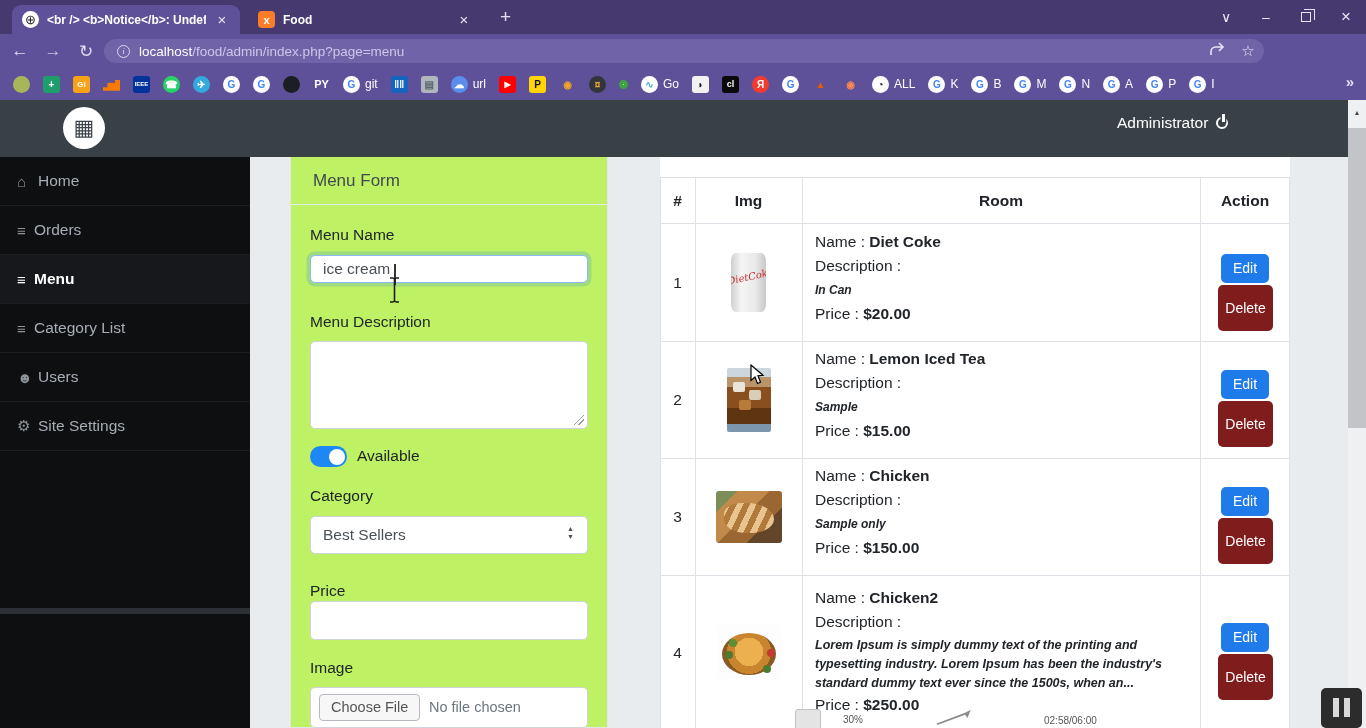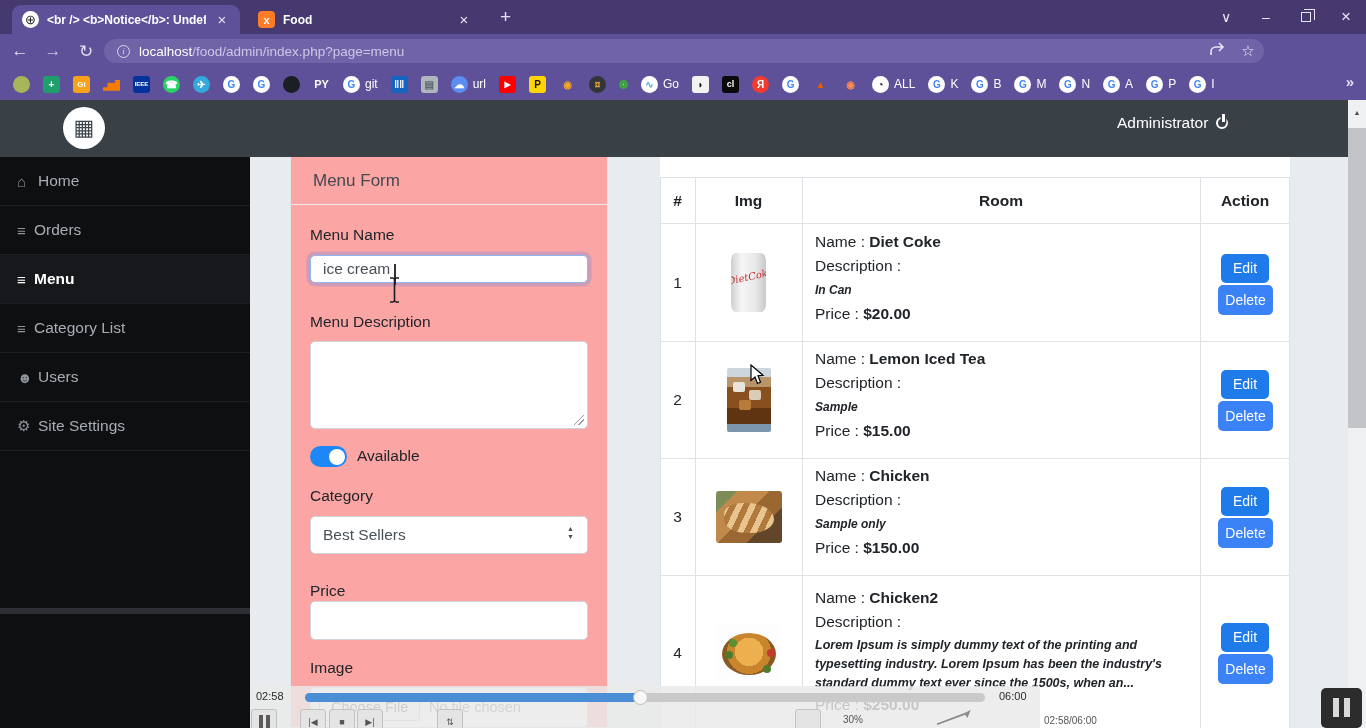--- a/index.html
+++ b/index.html
@@ -52,21 +52,21 @@
   
   .sidebar{position:absolute;top:157px;left:0;width:250px;height:571px;background:#0e0f11}
   .nav-item{position:absolute;left:0;width:250px;height:49px;display:flex;align-items:center;padding-left:17px;color:#a7adb4;font-size:15.5px;border-bottom:1px solid #1d1e20}
   .nav-item .nic{width:21px;font-size:15px;color:#8d949a;text-align:left}
   .nav-item.tight .nic{width:17px}
   .nav-active{color:#fff;font-weight:bold;background:#16181c}
   .nav-active .nic{color:#fff}
   .side-strip{position:absolute;top:451px;left:0;width:250px;height:6px;background:#2c3035}
 
   
-  .card-form{position:absolute;left:290px;top:157px;width:318px;height:571px;background:#fca5a5;border:1px solid #e2e6ea;border-top:none}
+  .card-form{position:absolute;left:290px;top:157px;width:318px;height:571px;background:#bef264;border:1px solid #e2e6ea;border-top:none}
   .card-hd{position:absolute;left:0;top:0;width:100%;height:48px;border-bottom:1px solid #e7eaec;color:#43494f;font-size:17px;line-height:48px;padding-left:22px}
   .flabel{position:absolute;left:310px;font-size:15.5px;color:#212529}
   .finput{position:absolute;left:310px;width:278px;background:#fff;border:1px solid #ced4da;border-radius:5px;font-size:15.5px;color:#495057;padding-left:12px;display:flex;align-items:center}
   .focused{border:1px solid #8cb8f4;box-shadow:0 0 0 3.5px rgba(13,110,253,.18)}
   .ta:after{content:"";position:absolute;right:3px;bottom:3px;width:10px;height:10px;background:linear-gradient(135deg,transparent 0 46%,#99a 46% 54%,transparent 54% 68%,#99a 68% 76%,transparent 76%)}
   .caret{position:absolute;left:394px;top:264px;width:1.5px;height:21px;background:#333}
   .toggle{position:absolute;left:310px;top:446px;width:37px;height:21px;border-radius:11px;background:#1d88f5}
   .toggle .knob{position:absolute;right:2.5px;top:2.5px;width:16px;height:16px;border-radius:50%;background:#fff}
   .sel-arrows{position:absolute;right:13px;top:8px;font-size:7px;color:#495057;line-height:7.5px;text-align:center}
   .filewrap{position:absolute;left:310px;top:687px;width:278px;height:41px;border:1px solid #ced4da;border-radius:5px;background:#fff}
@@ -74,21 +74,21 @@
   .filetxt{position:absolute;left:118px;top:11px;font-size:14.5px;color:#6c757d;white-space:nowrap}
 
   
   .card-table{position:absolute;left:660px;top:157px;width:630px;height:571px;background:#fff}
   .grid-line{position:absolute;background:#dee2e6}
   .th{position:absolute;font-size:15.5px;font-weight:bold;color:#212529;text-align:center}
   .tnum{position:absolute;font-size:15.5px;color:#212529;width:35px;text-align:center}
   .rline{position:absolute;left:815px;font-size:15.5px;color:#212529;white-space:nowrap}
   .rdesc{position:absolute;left:815px;font-size:12px;font-weight:bold;font-style:italic;color:#212529;width:370px;white-space:normal;line-height:19px}
   .btn-edit{position:absolute;left:1221px;width:48px;height:29px;background:#1f7bea;color:#fff;font-size:14px;border:none;border-radius:5px;text-align:center;line-height:29px}
-  .btn-del{position:absolute;left:1218px;width:55px;height:30px;background:#3b82f6;color:#fff;font-size:14px;border:none;border-radius:5px;text-align:center;line-height:30px}
+  .btn-del{position:absolute;left:1218px;width:55px;height:46px;background:#7f1d1d;color:#fff;font-size:14px;border:none;border-radius:5px;text-align:center;line-height:30px}
 
   
   .img-can{position:absolute;left:731px;top:253px;width:35px;height:59px;border-radius:5px/8px;background:linear-gradient(90deg,#cfcfcf,#f6f6f6 30%,#e8e8e8 70%,#c9c9c9);overflow:hidden}
   .img-can span{position:absolute;left:-4px;top:18px;color:#c62f2f;font-family:"DejaVu Serif",serif;font-style:italic;font-size:10px;transform:rotate(-12deg);white-space:nowrap}
   .img-tea{position:absolute;left:727px;top:368px;width:44px;height:64px;background:linear-gradient(180deg,#ccd6dc 0 14%,#b9936a 14% 30%,#8a4f1e 30% 62%,#5f3410 62% 88%,#7c97ad 88%);border-radius:2px}
   .img-tea:before{content:"";position:absolute;left:6px;top:14px;width:12px;height:10px;background:#e8e4da;border-radius:2px;box-shadow:16px 8px 0 #d9cdb7,6px 18px 0 #b77b3a}
   .img-chicken{position:absolute;left:716px;top:491px;width:66px;height:52px;border-radius:3px;background:linear-gradient(135deg,#7d8d57 0 18%,#c28a4a 18% 45%,#9a6632 45% 70%,#63452a 70%);overflow:hidden}
   .img-chicken:before{content:"";position:absolute;left:8px;top:12px;width:50px;height:30px;background:repeating-linear-gradient(115deg,#e9c48e 0 6px,#b07a3c 6px 12px);border-radius:40% 60% 50% 50%}
   .img-basket{position:absolute;left:717px;top:625px;width:64px;height:54px;background:#fdfdfd;overflow:hidden}
   .img-basket:before{content:"";position:absolute;left:5px;top:8px;width:54px;height:42px;border-radius:50%;background:radial-gradient(circle at 50% 45%,#edb04e 0 40%,#c9852e 40% 62%,#8a5a22 62% 78%,#6d4419 78%)}
@@ -399,35 +399,20 @@
   <div class="rdesc" style="top:636px;font-size:12.5px">Lorem Ipsum is simply dummy text of the printing and typesetting industry. Lorem Ipsum has been the industry's standard dummy text ever since the 1500s, when an...</div>
   <div class="rline" style="top:696px"><span>Price : </span><b>$250.00</b></div>
   <button class="btn-edit" style="top:623px">Edit</button>
   <button class="btn-del" style="top:654px">Delete</button>
 
   <div class="scrollbar">
     <div class="sb-up">▲</div>
     <div class="sb-thumb"></div>
   </div>
 
-  <div class="player">
-    <span class="ptime" style="left:6px">02:58</span>
-    <div class="ptrack">
-      <div class="pfill" style="width: 49.4%;"></div>
-      <div class="phandle" style="left: calc(49.4% - 8px);"></div>
-    </div>
-    <span class="ptime" style="left:749px">06:00</span>
-    <div class="pbtn" style="left:1px">
-        <span class="pause-bars"></span>
-      </div>
-    <div class="pbtn" style="left:50px">|◀</div>
-    <div class="pbtn" style="left:79px">■</div>
-    <div class="pbtn" style="left:107px">▶|</div>
-    <div class="pbtn" style="left:187px">⇅</div>
-  </div>
   <div class="pbtn" style="left:795px;top:709px"></div>
   <span class="ovtxt" style="left:843px;top:714px">30%</span>
   <svg class="pencil" style="left:935px;top:710px" width="40" height="18" viewBox="0 0 40 18">
       <path d="M2 16 L34 4 M34 4 L38 2 L36 7 Z" fill="none" stroke="#8a8a8a" stroke-width="2"></path>
     </svg>
   <span class="ovtxt" style="left:1044px;top:715px">02:58/06:00</span>
   <div class="corner-pause">
       <span></span>
     </div>
 

